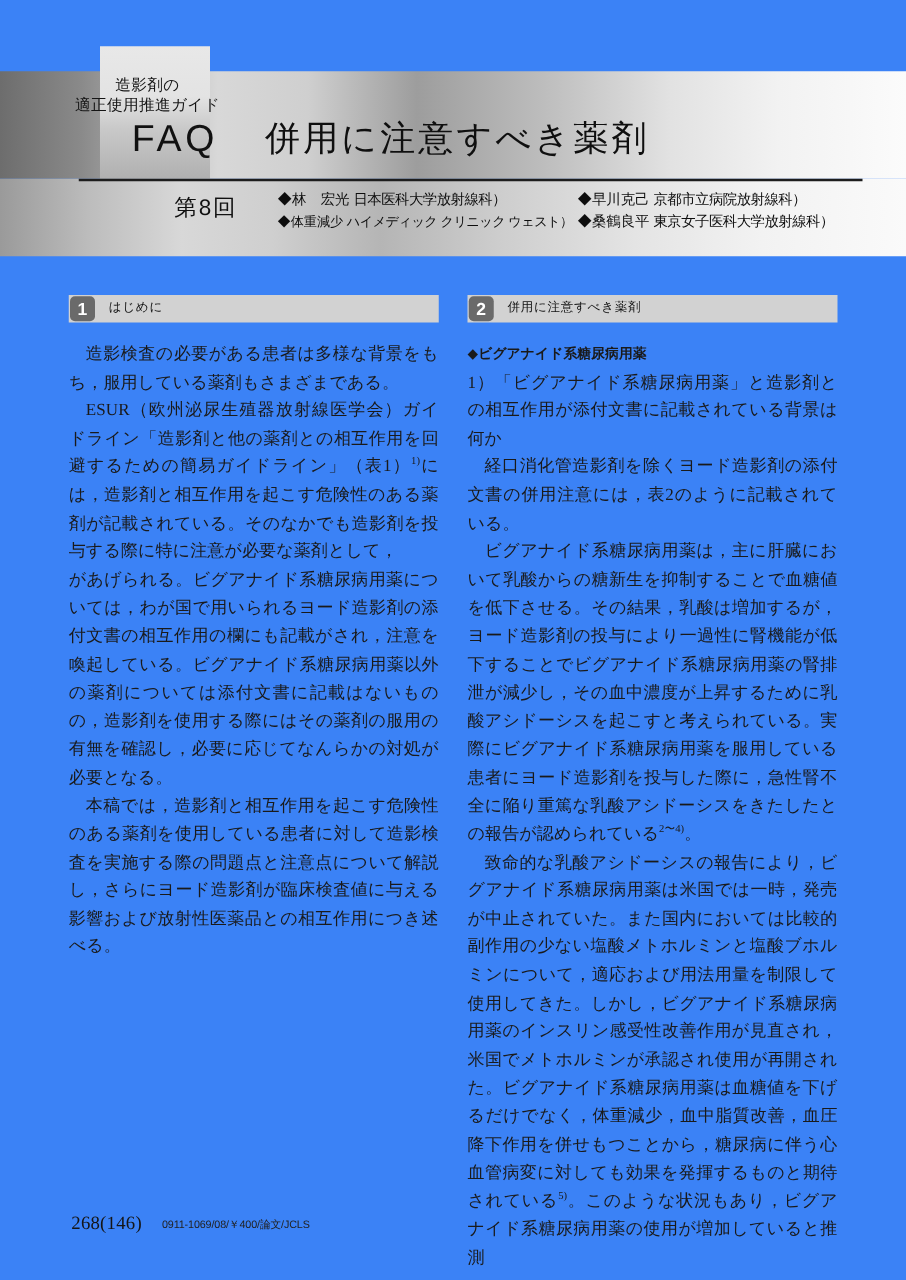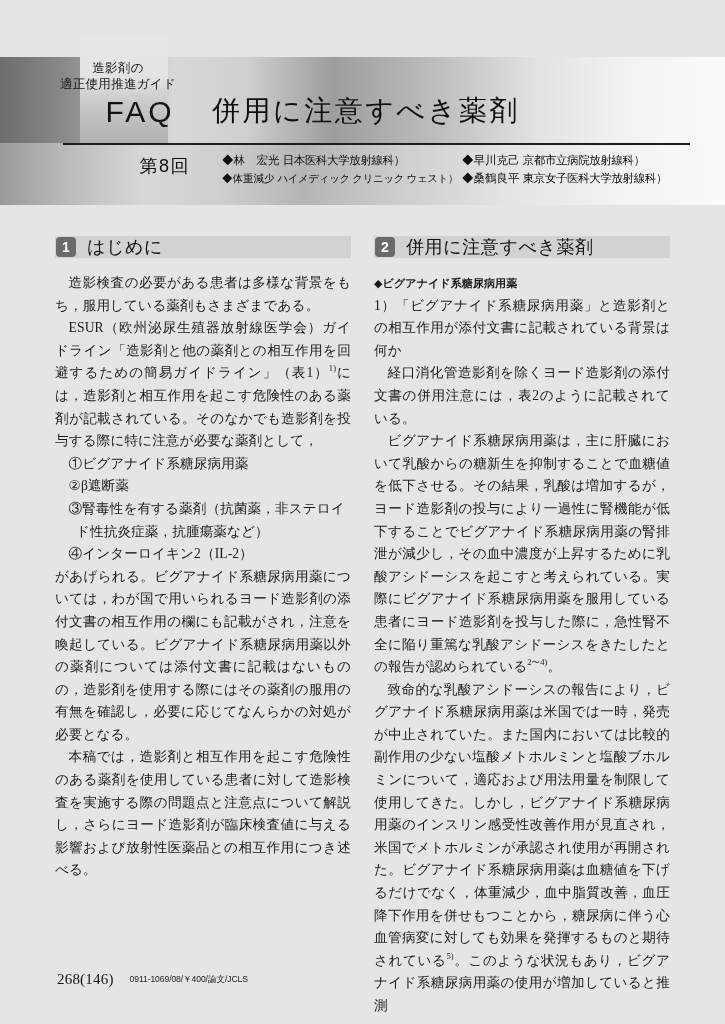--- a/index.html
+++ b/index.html
@@ -13,21 +13,21 @@
     position: relative;
     overflow: hidden;
     font-family: "Liberation Serif", "DejaVu Serif", serif;
     color: #1a1a1a;
   }
 
   
   .page {
     position: absolute;
     inset: 0;
-    background: #e5e5e5;
+    background: #3b82f6;
   }
 
   
   .masthead {
     position: absolute;
     left: 0;
     top: 57px;
     width: 725px;
     height: 148px;
   }
@@ -159,21 +159,21 @@
     font-size: 14px;
     font-weight: bold;
     line-height: 20px;
     text-align: center;
   }
   .sec-label {
     position: absolute;
     left: 32px;
     top: 1px;
     font-family: "Liberation Sans", sans-serif;
-    font-size: 18px;
+    font-size: 10px;
     line-height: 20px;
     letter-spacing: 0.6px;
     color: #111;
   }
 
   p.body {
     margin: 0;
     font-size: 13.6px;
     line-height: 22.6px;
     text-align: justify;
@@ -283,26 +283,20 @@
   <div class="col col-left">
     <div class="sec-head">
       <div class="sec-num">1</div>
       <div class="sec-label">はじめに</div>
     </div>
 
     <p class="body indent">造影検査の必要がある患者は多様な背景をもち，服用している薬剤もさまざまである。</p>
 
     <p class="body indent"><span>ESUR（欧州泌尿生殖器放射線医学会）ガイドライン「造影剤と他の薬剤との相互作用を回避するための簡易ガイドライン」（表1）</span><sup>1)</sup><span>には，造影剤と相互作用を起こす危険性のある薬剤が記載されている。そのなかでも造影剤を投与する際に特に注意が必要な薬剤として，</span></p>
 
-    <ul class="numlist">
-      <li>①ビグアナイド系糖尿病用薬</li>
-      <li>②β遮断薬</li>
-      <li>③腎毒性を有する薬剤（抗菌薬，非ステロイド性抗炎症薬，抗腫瘍薬など）</li>
-      <li>④インターロイキン2（IL-2）</li>
-    </ul>
 
     <p class="body flush">があげられる。ビグアナイド系糖尿病用薬については，わが国で用いられるヨード造影剤の添付文書の相互作用の欄にも記載がされ，注意を喚起している。ビグアナイド系糖尿病用薬以外の薬剤については添付文書に記載はないものの，造影剤を使用する際にはその薬剤の服用の有無を確認し，必要に応じてなんらかの対処が必要となる。</p>
     <p class="body indent">本稿では，造影剤と相互作用を起こす危険性のある薬剤を使用している患者に対して造影検査を実施する際の問題点と注意点について解説し，さらにヨード造影剤が臨床検査値に与える影響および放射性医薬品との相互作用につき述べる。</p>
   </div>
 
   <div class="col col-right">
     <div class="sec-head">
       <div class="sec-num">2</div>
       <div class="sec-label">併用に注意すべき薬剤</div>
     </div>

